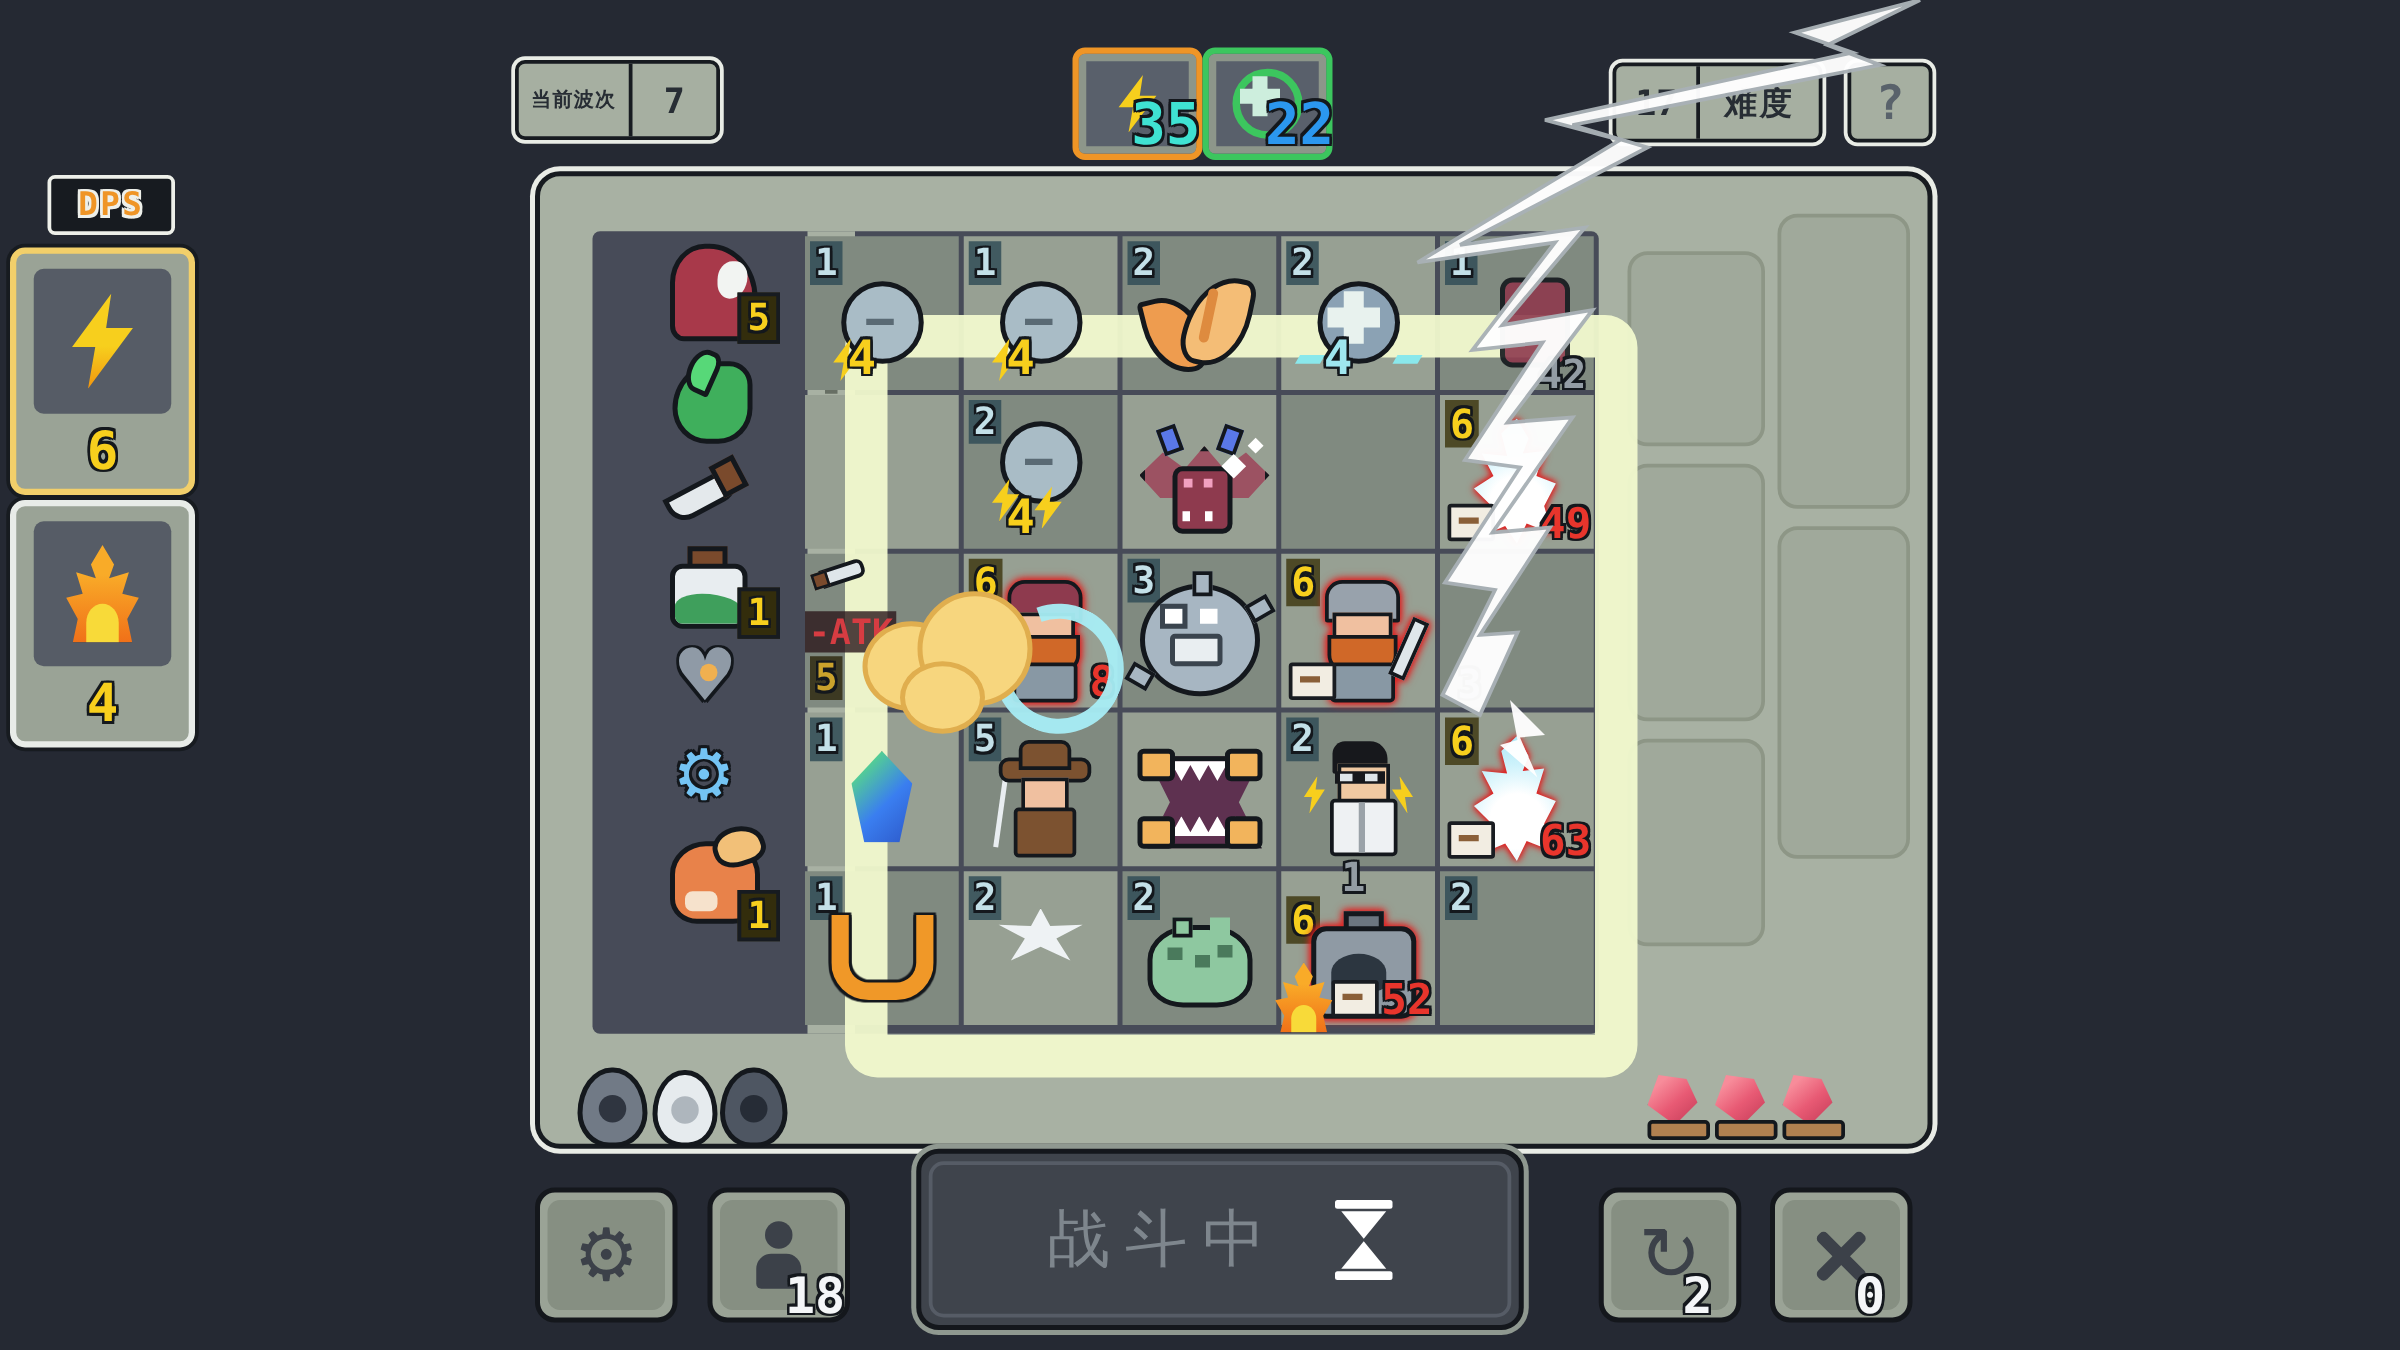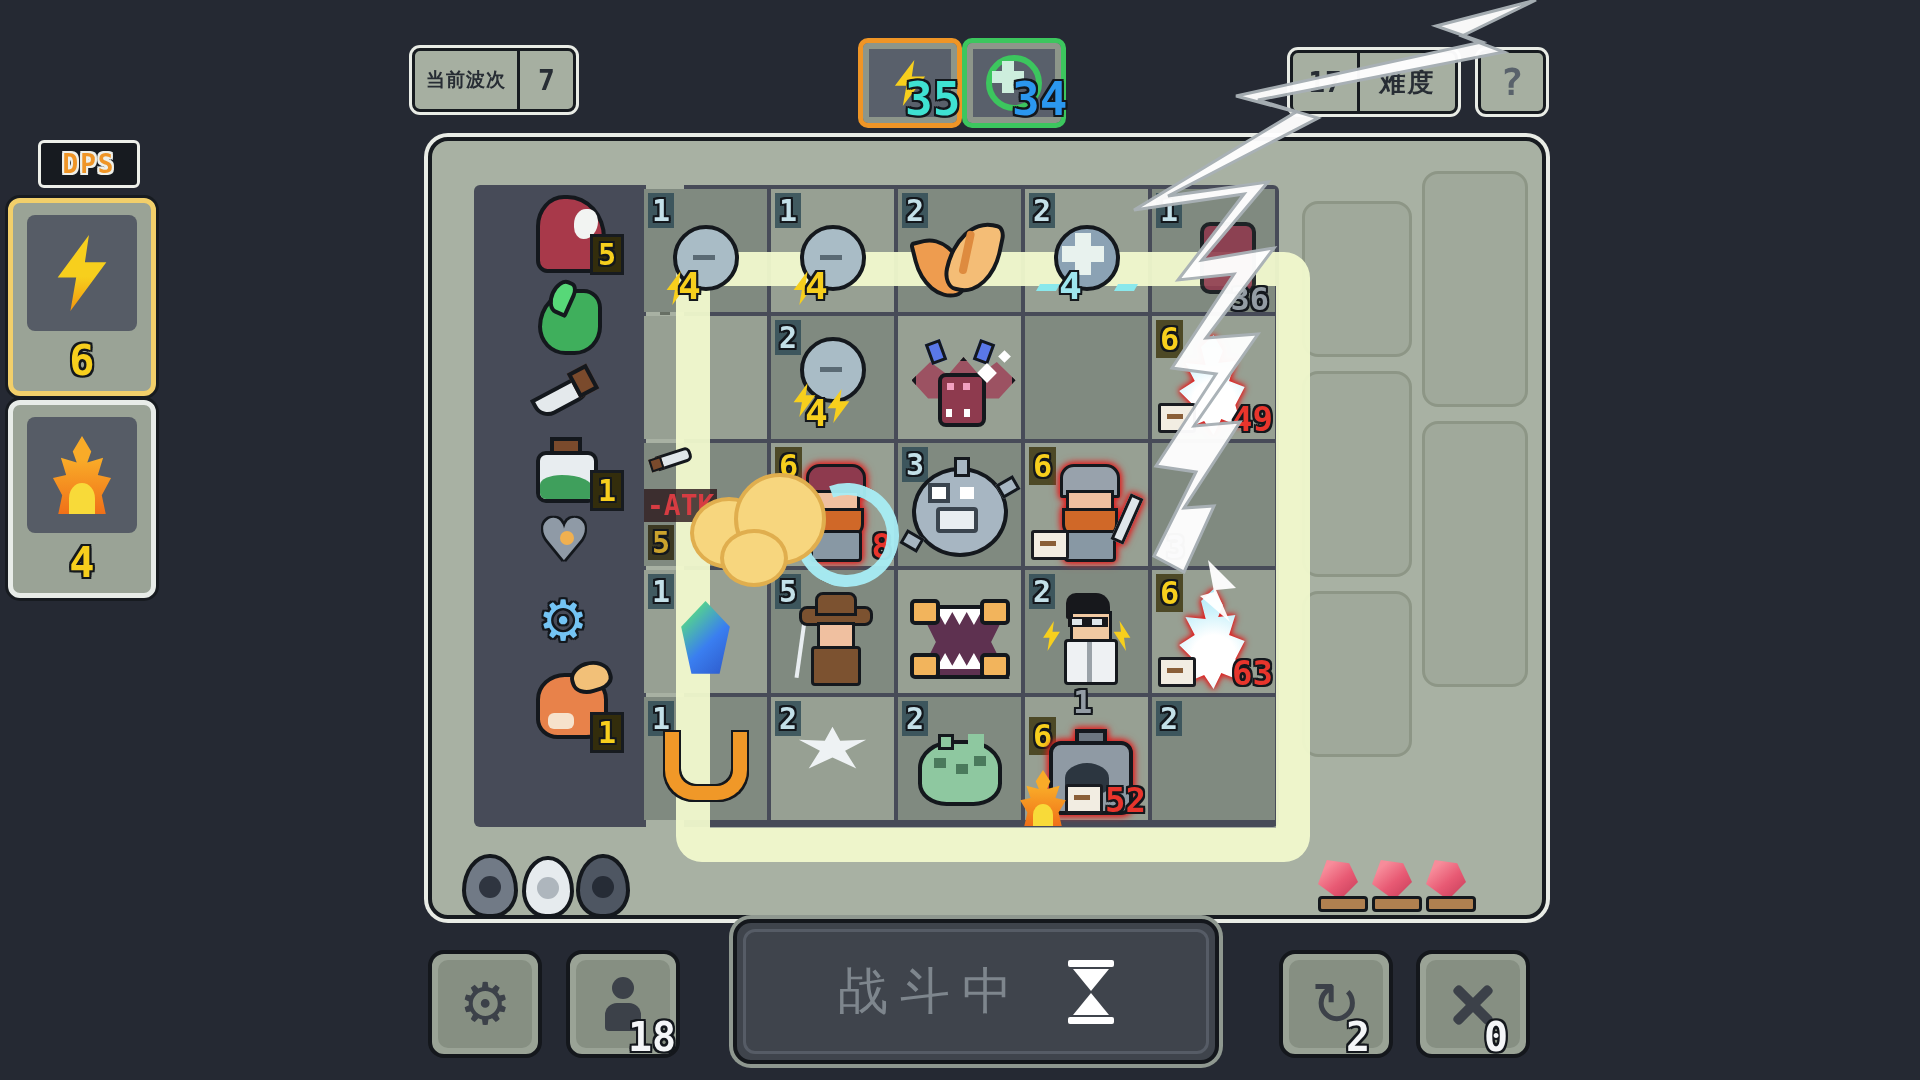--- a/index.html
+++ b/index.html
@@ -10,21 +10,21 @@
   
   .ol-k{text-shadow:2px 0 0 #14181d,-2px 0 0 #14181d,0 2px 0 #14181d,0 -2px 0 #14181d,2px 2px 0 #14181d,-2px -2px 0 #14181d,2px -2px 0 #14181d,-2px 2px 0 #14181d;}
   .ol-w{text-shadow:2px 0 0 #eef0ea,-2px 0 0 #eef0ea,0 2px 0 #eef0ea,0 -2px 0 #eef0ea,2px 2px 0 #eef0ea,-2px -2px 0 #eef0ea,2px -2px 0 #eef0ea,-2px 2px 0 #eef0ea;}
 
   
   .frame{position:absolute;background:#a6afa1;border:3px solid #171b20;border-radius:8px;
          box-shadow:0 0 0 3px #e9ece6;display:flex;align-items:center;color:#272d34;}
   .frame .seg{display:flex;align-items:center;justify-content:center;height:100%;}
   .frame .div{width:3px;height:100%;background:#171b20;}
   #wave-frame{left:412px;top:48px;width:158px;height:58px;font-size:24px;}
-  #wave-frame .seg1{width:102px;font-size:19px;letter-spacing:1px;}
+  #wave-frame .seg1{width:88px;font-size:16px;letter-spacing:1px;}
   #wave-frame .seg2{flex:1;font-size:28px;}
   #diff-frame{left:1290px;top:50px;width:162px;height:58px;}
   #diff-frame .seg1{width:64px;font-size:28px;}
   #diff-frame .seg2{flex:1;font-size:26px;letter-spacing:2px;}
   #help-btn{left:1478px;top:50px;width:62px;height:58px;justify-content:center;}
   #help-btn .q{font-size:38px;color:#59626b;}
 
   .res-btn{position:absolute;width:94px;height:80px;border-radius:10px;background:#59606b;
            display:flex;align-items:center;justify-content:center;}
   #energy-btn{left:858px;top:38px;border:5px solid #ef9526;box-shadow:inset 0 0 0 6px #8d968a;}
@@ -273,21 +273,21 @@
     <div class="seg seg2">7</div>
   </div>
 
   <div class="res-btn" id="energy-btn">
     <div class="zap"></div>
   </div>
   <div class="res-num px ol-k" id="energy-num">35</div>
   <div class="res-btn" id="heal-btn">
     <div class="heal-ring"></div>
   </div>
-  <div class="res-num px ol-k" id="heal-num">34</div>
+  <div class="res-num px ol-k" id="heal-num">22</div>
 
   <div class="frame px" id="diff-frame">
     <div class="seg seg1">17</div>
     <div class="div"></div>
     <div class="seg seg2">难度</div>
   </div>
   <div class="frame px" id="help-btn">
     <span class="q">?</span>
   </div>
 
@@ -379,21 +379,21 @@
         <span class="count px ol-k">2</span>
         <div class="chr c-heal">
             <i class="l"></i>
             <i class="r"></i>
           </div>
         <span class="value cy px ol-k">4</span>
       </div>
       <div class="cell d">
         <span class="count px ol-k">1</span>
         <div class="chr c-struck" style="left:62%;"></div>
-        <span class="block px ol-k" style="right:6px;bottom:-6px;">36</span>
+        <span class="block px ol-k" style="right:6px;bottom:-6px;">42</span>
       </div>
 
       <div class="cell l"></div>
       <div class="cell d">
         <span class="count px ol-k">2</span>
         <div class="chr c-orb" style="top:44%">
             <div class="orb-bolt"></div>
             <div class="orb-bolt b2"></div>
           </div>
         <span class="value px ol-k">4</span>

